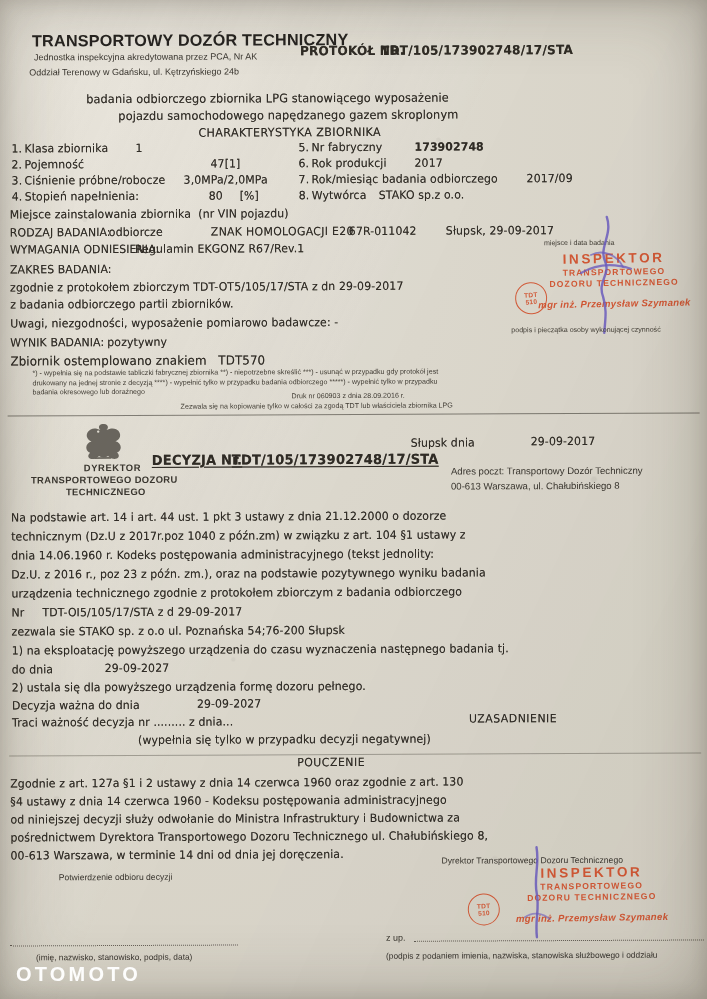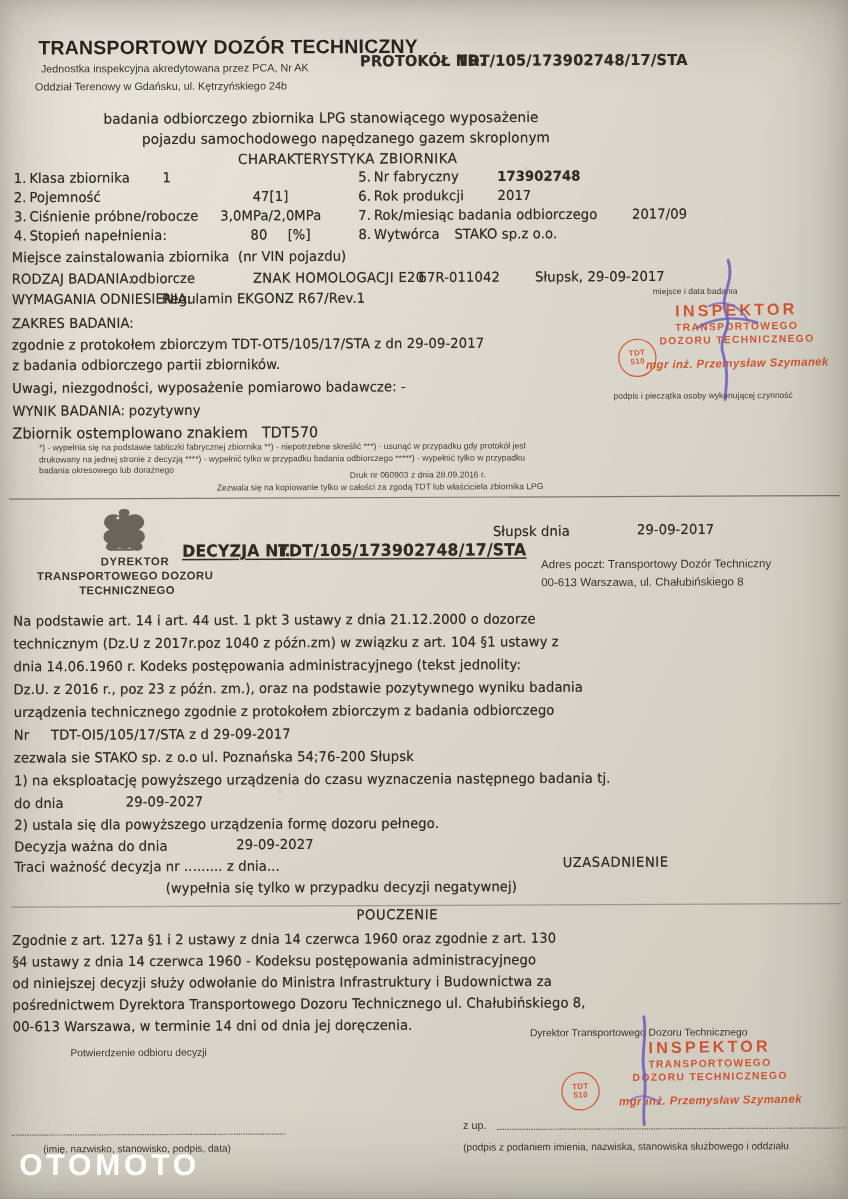--- a/index.html
+++ b/index.html
@@ -104,21 +104,21 @@
   .eagle{position:absolute;width:46px;height:42px;opacity:.82;}
   .dotline{
     position:absolute;border-bottom:1px dotted rgba(60,54,46,.75);
   }
 
   
   #otomoto{
     position:absolute;
     left:16px;bottom:13px;
     font-family:"Liberation Sans",sans-serif;
-    font-weight:bold;font-size:25px;letter-spacing:3.2px;
+    font-weight:bold;font-size:20px;letter-spacing:3.2px;
     color:#ffffff;
     opacity:.97;
   }
 
   
   #tilt{position:absolute;inset:0;transform:rotate(-0.25deg);transform-origin:50% 50%;}
 </style>
 </head>
 <body>
 

